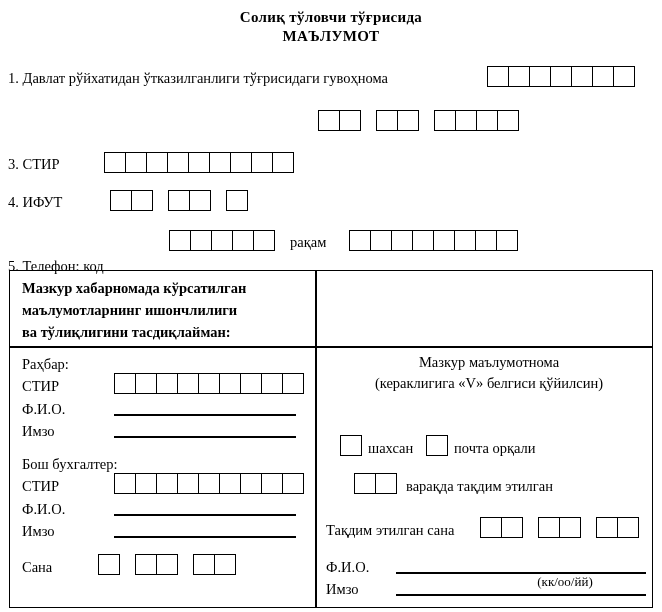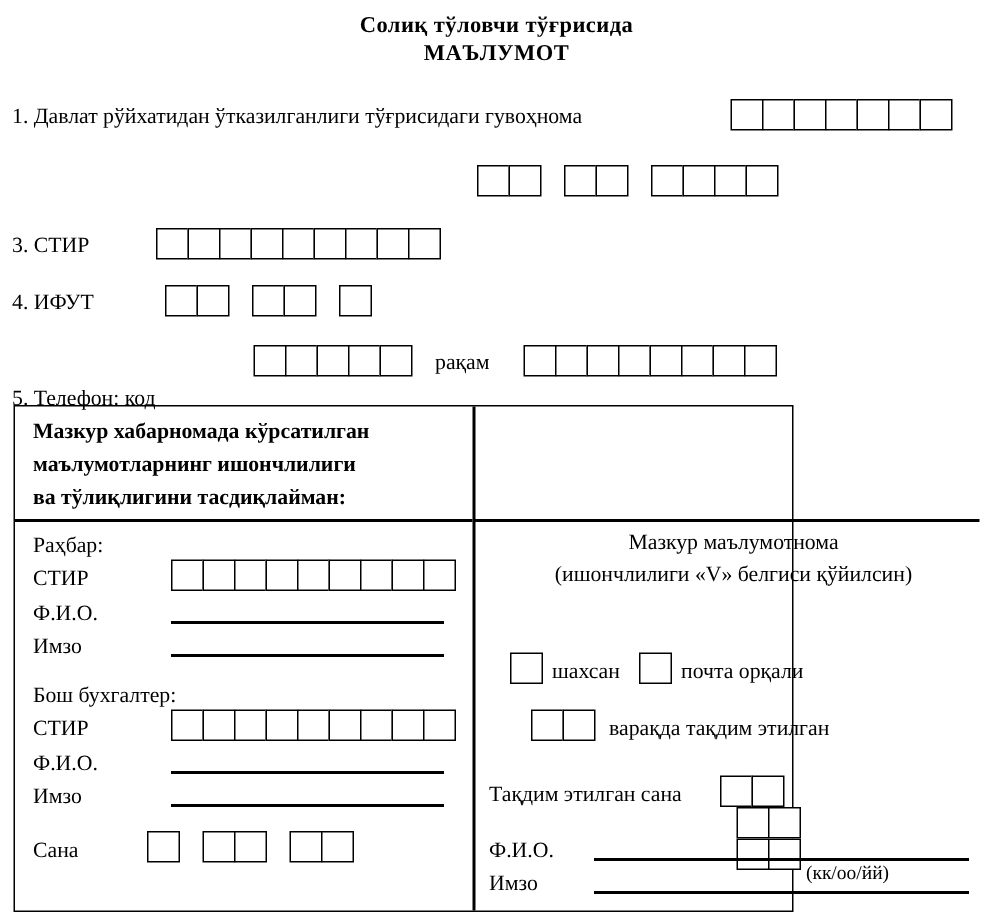--- a/index.html
+++ b/index.html
@@ -51,21 +51,21 @@
     font-size: 14.5px;
     line-height: 21px;
     white-space: nowrap;
   }
 
   
   .panel {
     position: absolute;
     left: 9px;
     top: 262px;
-    width: 520px;
+    width: 644px;
     height: 338px;
     border: 1.5px solid #000;
     box-sizing: border-box;
   }
   .panel .divider {
     position: absolute;
     left: 305px;
     top: 0;
     width: 1.5px;
     height: 100%;
@@ -300,21 +300,21 @@
         <span class="bx"></span>
       </span>
       <span class="boxes grp">
         <span class="bx"></span>
         <span class="bx"></span>
       </span>
     </div>
     <div class="ctr small" style="left:110px; top:308px; width:130px;">(кк/оо/йй)</div>
 
     <div class="ctr" style="left:316px; top:81px; width:326px;">Мазкур маълумотнома</div>
-    <div class="ctr" style="left:316px; top:102px; width:326px;">(ишончлилиги «V» белгиси қўйилсин)</div>
+    <div class="ctr" style="left:316px; top:102px; width:326px;">(кераклигига «V» белгиси қўйилсин)</div>
 
     <div style="position:absolute; left:330px; top:164px;">
       <span class="boxes">
         <span class="bx"></span>
       </span>
     </div>
     <div class="lbl" style="left:358px; top:167px;">шахсан</div>
 
     <div style="position:absolute; left:416px; top:164px;">
       <span class="boxes">

